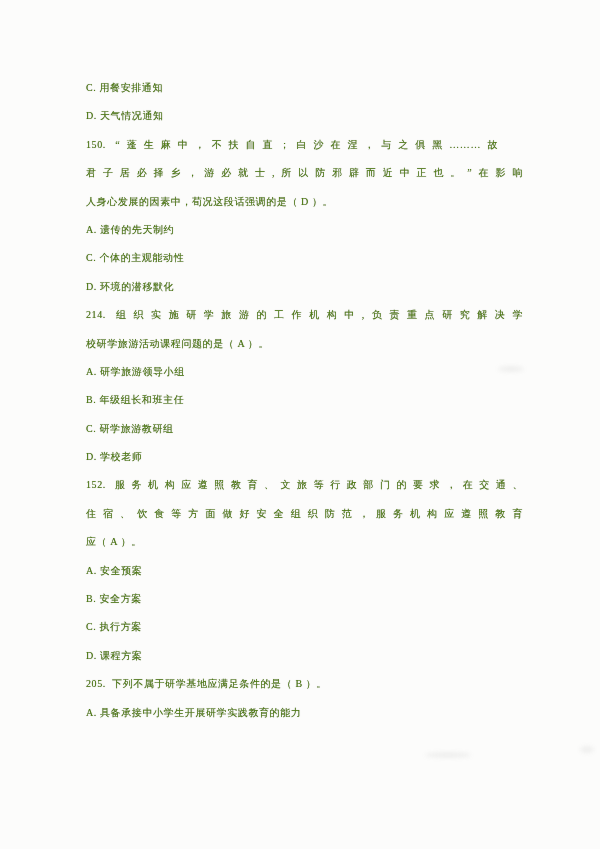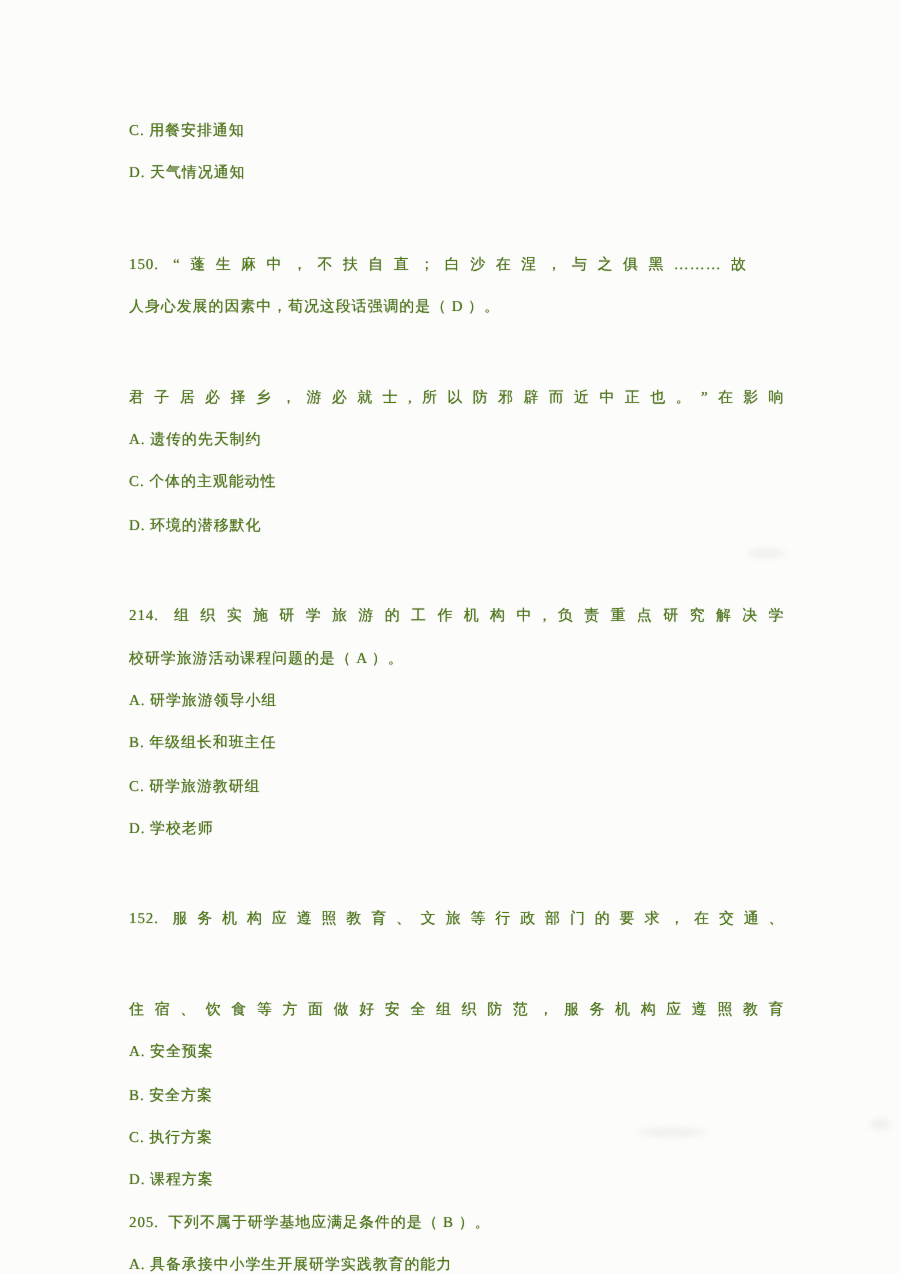--- a/index.html
+++ b/index.html
@@ -28,21 +28,20 @@
     letter-spacing: 0.6px;
     color: #4d7c0f;
     white-space: pre;
     text-shadow: 0 0 0.7px rgba(45,45,45,0.55);
   }
   
   .line.full {
     white-space: normal;
     text-align: justify;
     text-align-last: justify;
-    margin-top: 32px;
   }
   .line.short-full {
     width: 412px;
   }
   
   .artifact {
     position: absolute;
     background: rgba(125,125,125,0.10);
     filter: blur(2px);
     border-radius: 50%;
@@ -52,33 +51,34 @@
   .artifact.a3 { left: 498px; top: 366px; width: 26px; height: 6px; }
 </style>
 </head>
 <body>
 
 <div class="page">
   <div class="textblock">
     <div class="line">C. 用餐安排通知</div>
     <div class="line">D. 天气情况通知</div>
     <div class="line full short-full">150.  “蓬生麻中，不扶自直；白沙在涅，与之俱黑………故</div>
+    <div class="line full">君子居必择乡，游必就士,所以防邪辟而近中正也。”在影响</div>
     <div class="line">人身心发展的因素中，荀况这段话强调的是（ D ）。</div>
-    <div class="line full">君子居必择乡，游必就士,所以防邪辟而近中正也。”在影响</div>
     <div class="line">A. 遗传的先天制约</div>
     <div class="line">C. 个体的主观能动性</div>
     <div class="line">D. 环境的潜移默化</div>
     <div class="line full">214.  组织实施研学旅游的工作机构中,负责重点研究解决学</div>
     <div class="line">校研学旅游活动课程问题的是（ A ）。</div>
     <div class="line">A. 研学旅游领导小组</div>
     <div class="line">B. 年级组长和班主任</div>
     <div class="line">C. 研学旅游教研组</div>
     <div class="line">D. 学校老师</div>
     <div class="line full">152.  服务机构应遵照教育、文旅等行政部门的要求，在交通、</div>
     <div class="line full">住宿、饮食等方面做好安全组织防范，服务机构应遵照教育</div>
+    <div class="line">应（ A ）。</div>
     <div class="line">A. 安全预案</div>
     <div class="line">B. 安全方案</div>
     <div class="line">C. 执行方案</div>
     <div class="line">D. 课程方案</div>
     <div class="line">205.  下列不属于研学基地应满足条件的是（ B ）。</div>
     <div class="line">A. 具备承接中小学生开展研学实践教育的能力</div>
   </div>
   <div class="artifact a1"></div>
   <div class="artifact a2"></div>
   <div class="artifact a3"></div>

